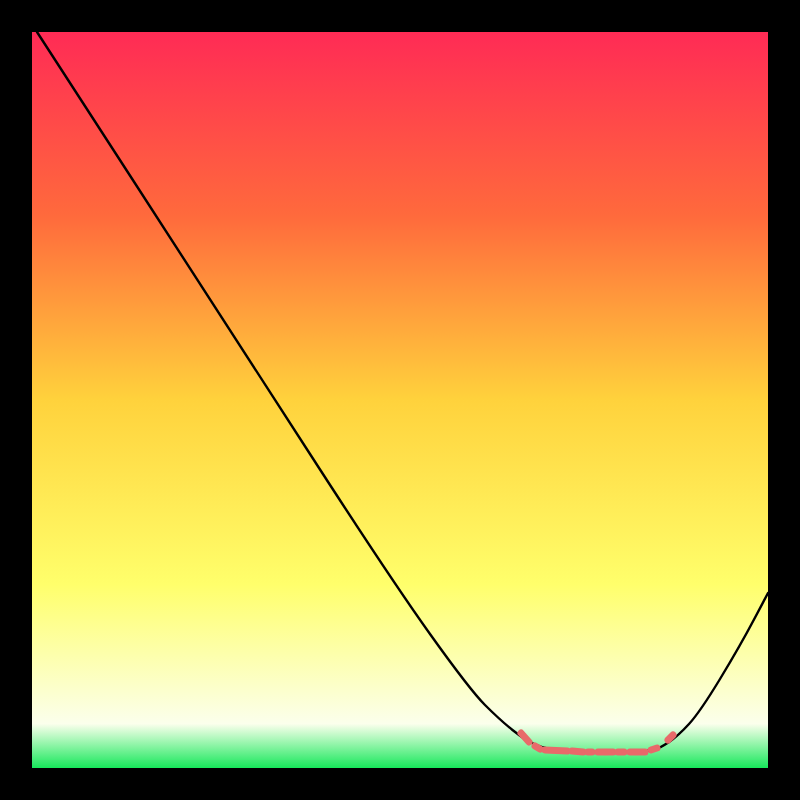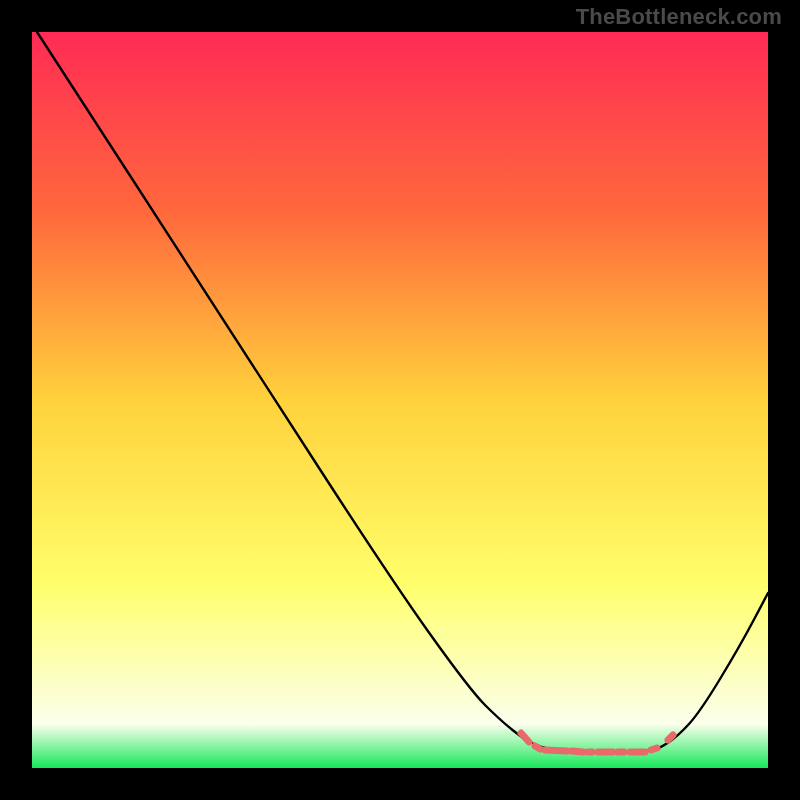--- a/index.html
+++ b/index.html
@@ -29,21 +29,20 @@
   svg {
     position: absolute;
     top: 0;
     left: 0;
   }
 </style>
 </head>
 <body>
 <div class="container">
 
-<div class="watermark">TheBottleneck.com</div>
 
 <svg id="chart-svg" width="800" height="800" viewBox="0 0 800 800">
   <defs>
     <linearGradient id="heat" x1="0" y1="0" x2="0" y2="1">
           <stop offset="0%" stop-color="#ff2b55"></stop>
           <stop offset="25%" stop-color="#ff6a3c"></stop>
           <stop offset="50%" stop-color="#ffd23c"></stop>
           <stop offset="75%" stop-color="#ffff6b"></stop>
           <stop offset="94%" stop-color="#fbffec"></stop>
           <stop offset="100%" stop-color="#17e85b"></stop>

